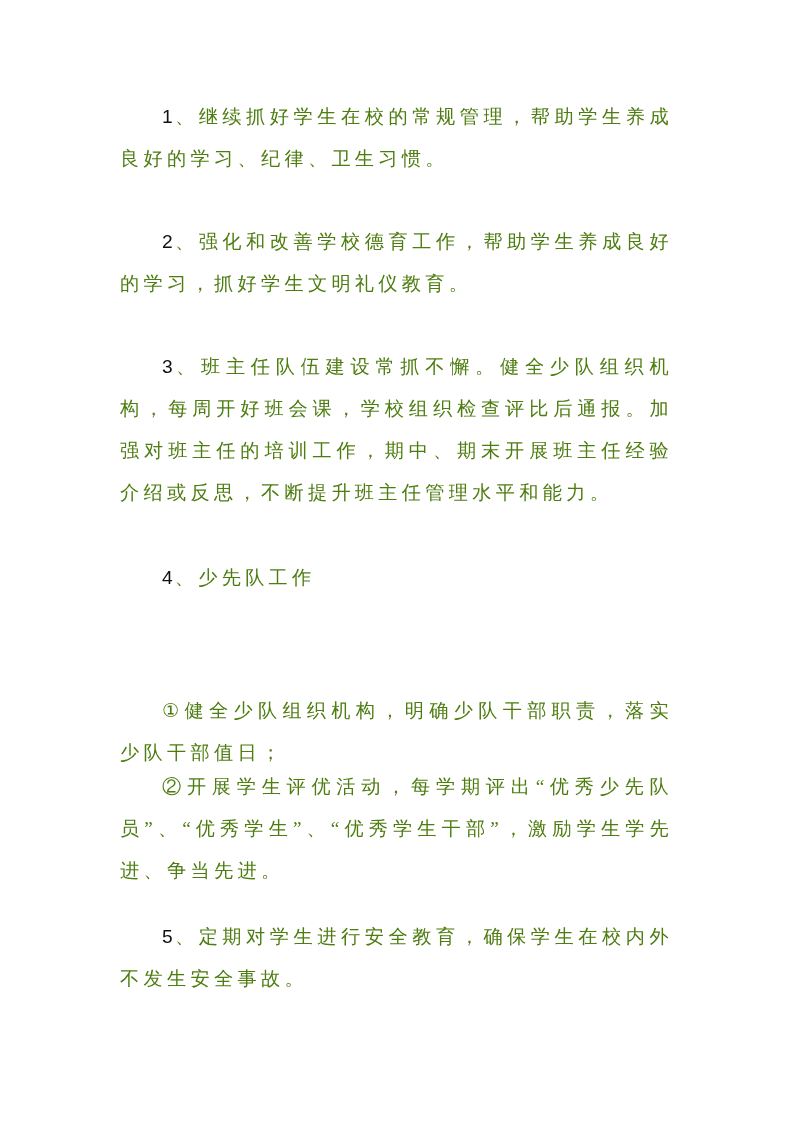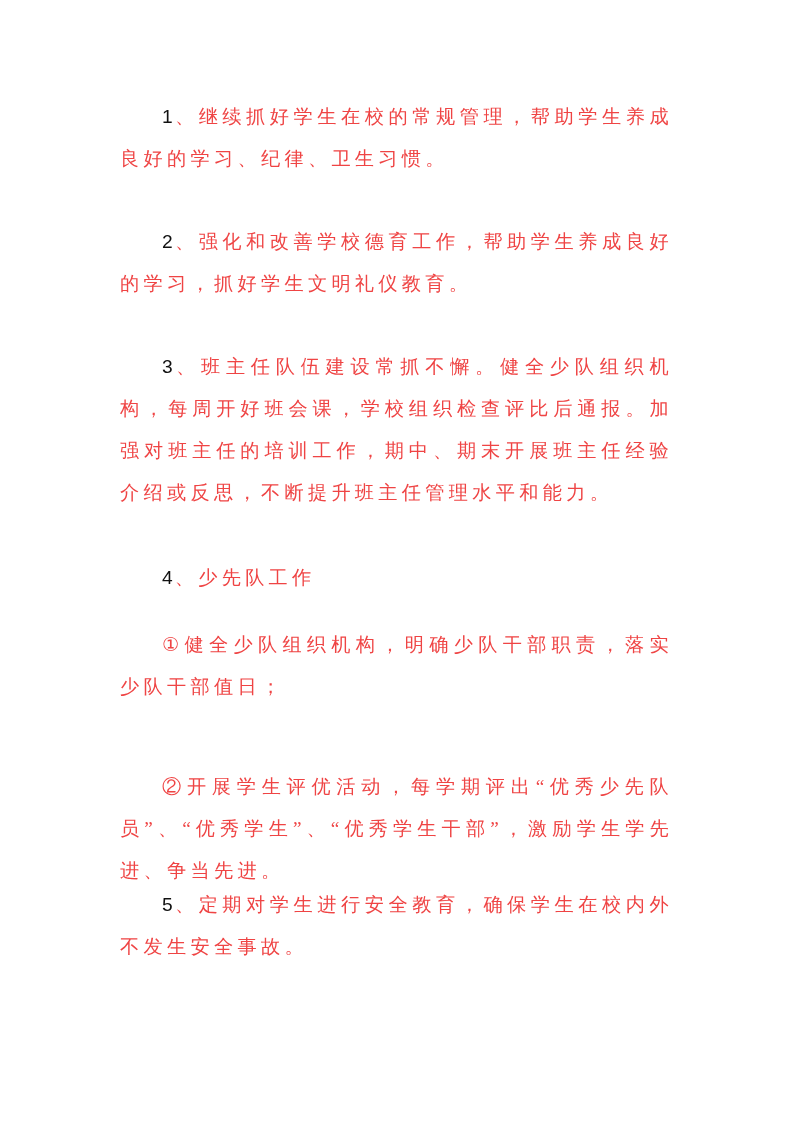--- a/index.html
+++ b/index.html
@@ -35,35 +35,35 @@
       white-space: normal;
       word-break: break-all;
     }
     .para .num {
       font-family: "Liberation Sans", "DejaVu Sans", sans-serif;
       font-weight: 400;
       color: #111111;
       letter-spacing: 2px;
     }
     .para .body-text {
-      color: #ef4444;
+      color: #4d7c0f;
     }
   </style>
 </head>
 <body>
 
 <div class="page">
 
   <p class="para" style="top:96px;"><span class="num">1</span><span class="body-text">、继续抓好学生在校的常规管理，帮助学生养成良好的学习、纪律、卫生习惯。</span></p>
 
   <p class="para" style="top:221px;"><span class="num">2</span><span class="body-text">、强化和改善学校德育工作，帮助学生养成良好的学习，抓好学生文明礼仪教育。</span></p>
 
   <p class="para" style="top:346px;"><span class="num">3</span><span class="body-text">、班主任队伍建设常抓不懈。健全少队组织机构，每周开好班会课，学校组织检查评比后通报。加强对班主任的培训工作，期中、期末开展班主任经验介绍或反思，不断提升班主任管理水平和能力。</span></p>
 
   <p class="para" style="top:557px;"><span class="num">4</span><span class="body-text">、少先队工作</span></p>
 
-  <p class="para" style="top:624px;"><span class="body-text">①</span><span class="body-text">健全少队组织机构，明确少队干部职责，落实少队干部值日；</span></p>
+  <p class="para" style="top:690px;"><span class="body-text">①</span><span class="body-text">健全少队组织机构，明确少队干部职责，落实少队干部值日；</span></p>
 
   <p class="para" style="top:766px;font-family:Liberation Serif, serif;"><span class="body-text">②</span><span class="body-text">开展学生评优活动，每学期评出“优秀少先队员”、“优秀学生”、“优秀学生干部”，激励学生学先进、争当先进。</span></p>
 
-  <p class="para" style="top:884px;"><span class="num">5</span><span class="body-text">、定期对学生进行安全教育，确保学生在校内外不发生安全事故。</span></p>
+  <p class="para" style="top:916px;"><span class="num">5</span><span class="body-text">、定期对学生进行安全教育，确保学生在校内外不发生安全事故。</span></p>
 
 </div>
 
 </body></html>

